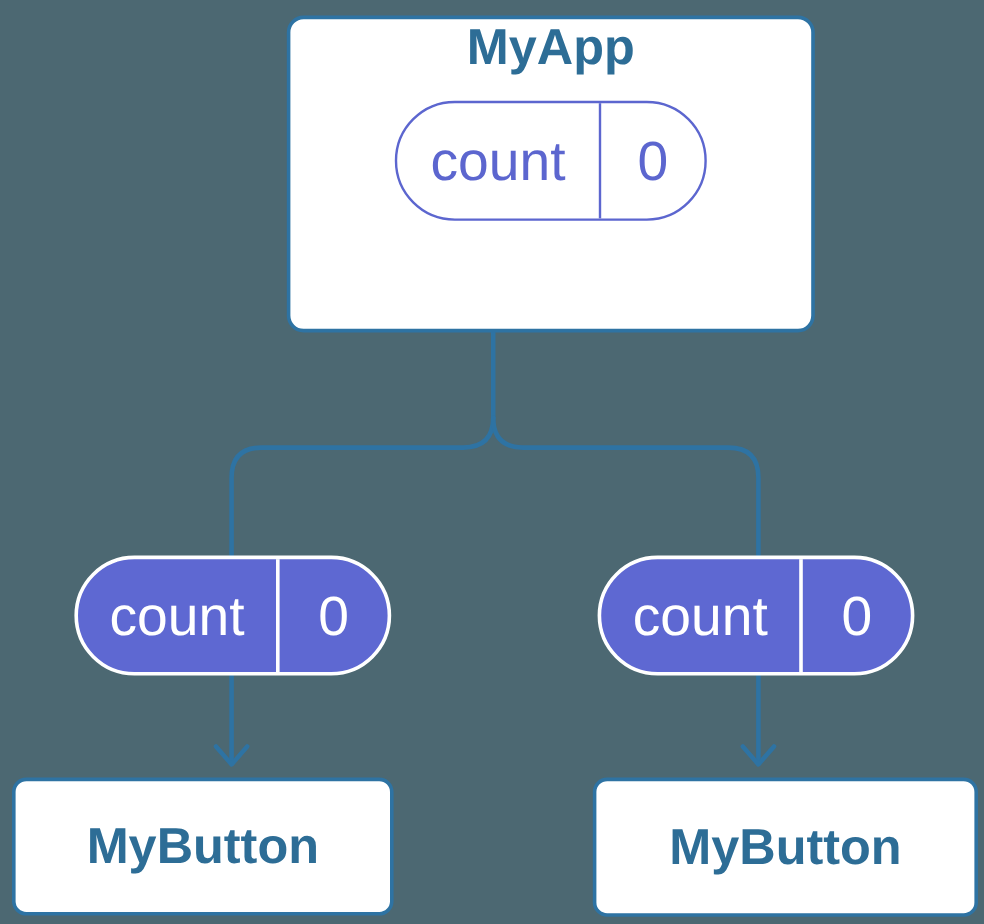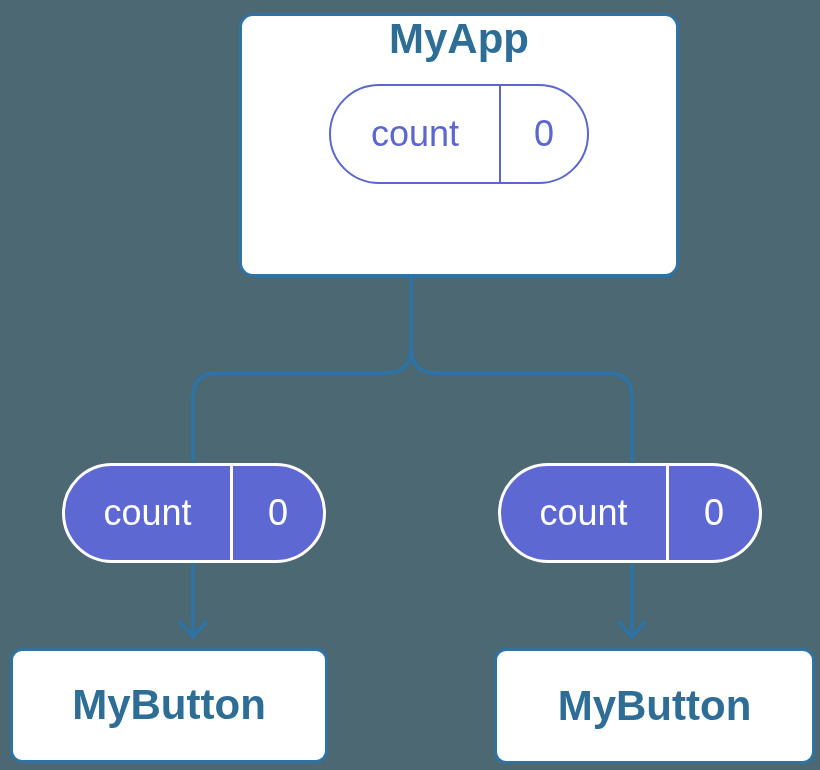--- a/index.html
+++ b/index.html
@@ -55,21 +55,21 @@
     position: relative;
     margin-top: 22px;
   }
   .pill {
     position: absolute;
     display: flex;
     width: 264px;
     height: 100px;
     border-radius: 60px;
     box-sizing: border-box;
-    font-size: 36px;
+    font-size: 46px;
   }
   .pill-label {
     flex: 1;
     display: flex;
     align-items: center;
     justify-content: center;
   }
   .pill-value {
     display: flex;
     align-items: center;

